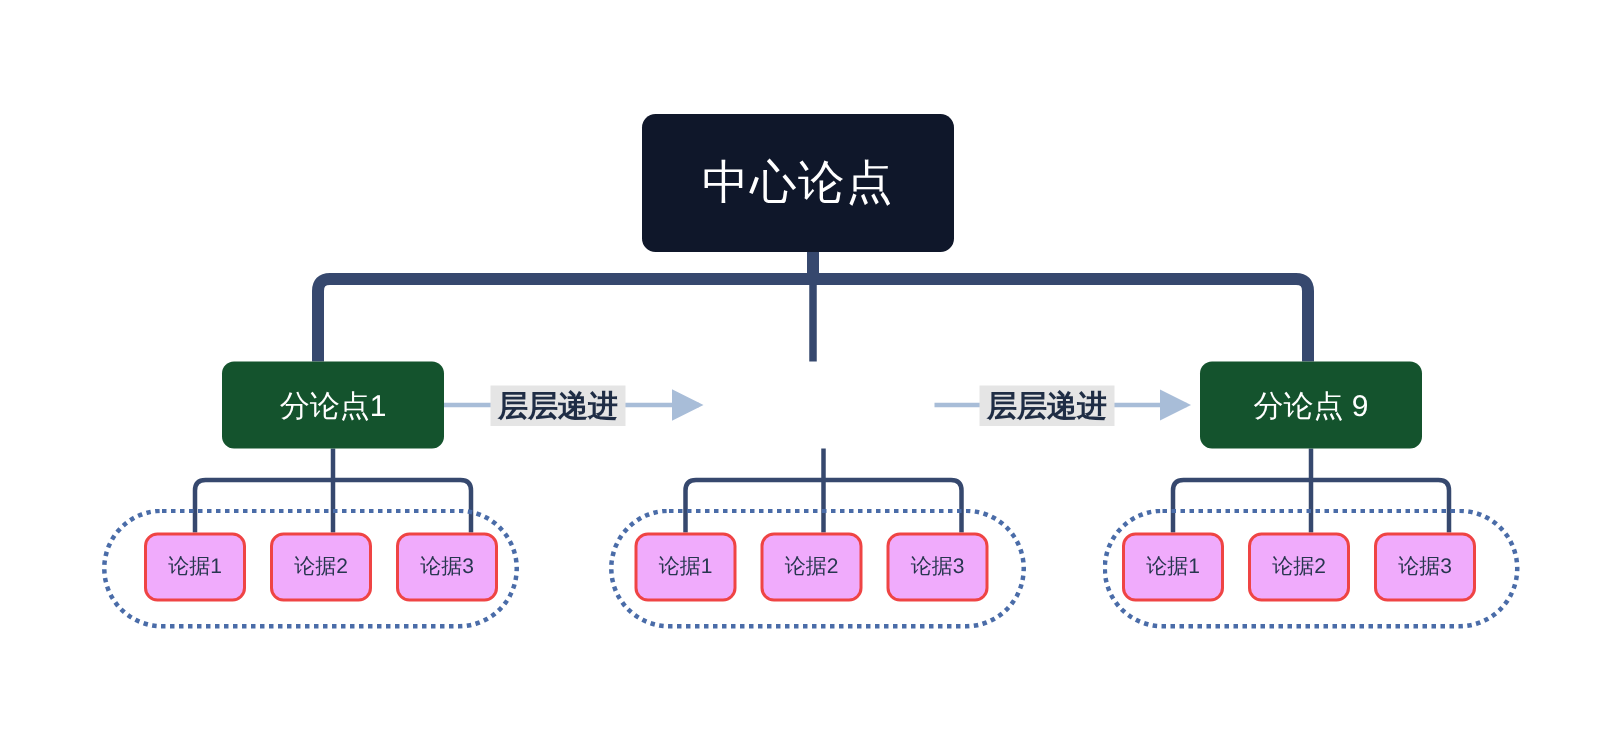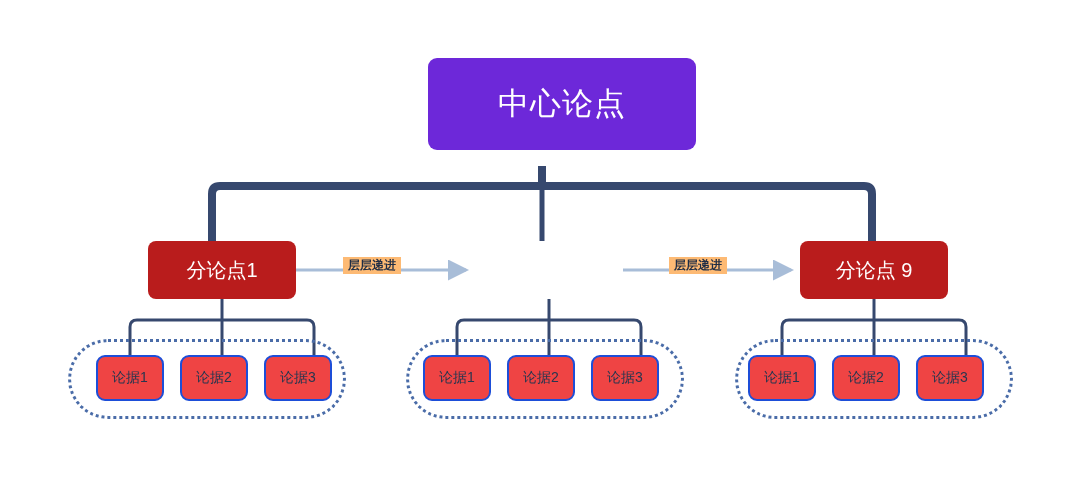--- a/index.html
+++ b/index.html
@@ -32,48 +32,48 @@
     position: absolute;
     box-sizing: border-box;
     display: flex;
     align-items: center;
     justify-content: center;
     z-index: 5;
   }
 
   .node-central {
     left: 428px;
-    top: 58px;
-    width: 268px;
+    top: 76px;
+    width: 208px;
     height: 92px;
-    background: #6d28d9;
+    background: #0f172a;
     border-radius: 9px;
     color: #ffffff;
     font-size: 31px;
     letter-spacing: 1px;
   }
 
   .node-sub {
     width: 148px;
     height: 58px;
-    background: #b91c1c;
+    background: #14532d;
     border-radius: 8px;
     color: #ffffff;
     font-size: 20px;
     top: 241px;
   }
   .sub-1 { left: 148px; }
   .sub-2 { left: 475px; }
   .sub-3 { left: 800px; }
 
   .node-evidence {
     width: 68px;
     height: 46px;
-    background: #ef4444;
-    border: 2px solid #1d4ed8;
+    background: #f0abfc;
+    border: 2px solid #ef4444;
     border-radius: 9px;
     color: #27364f;
     font-size: 14px;
     top: 355px;
   }
 
   
   .group-box {
     position: absolute;
     box-sizing: border-box;
@@ -85,28 +85,27 @@
     z-index: 1;
   }
   .group-1 { left: 68px; }
   .group-2 { left: 406px; }
   .group-3 { left: 735px; }
 
   
   .arrow-label {
     position: absolute;
     top: 257px;
-    font-size: 12px;
+    font-size: 20px;
     font-weight: bold;
     color: #1f2d45;
-    background: #fdba74;
+    background: #e5e5e5;
     padding: 0 5px;
     z-index: 6;
     white-space: nowrap;
-    margin-left: 16px;
   }
   .label-1 { left: 327px; }
   .label-2 { left: 653px; }
 </style>
 </head>
 <body>
 
 <div id="canvas">
 
   <svg id="wires" viewBox="0 0 1080 494" xmlns="http://www.w3.org/2000/svg">

